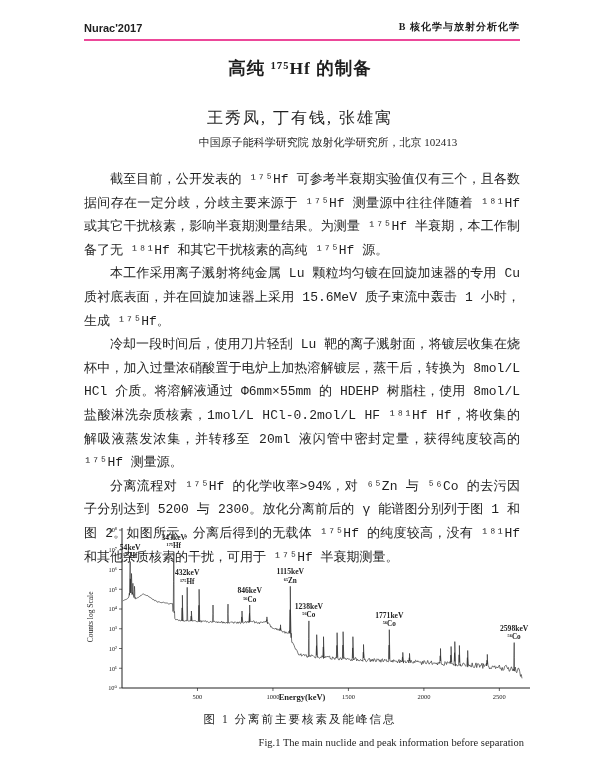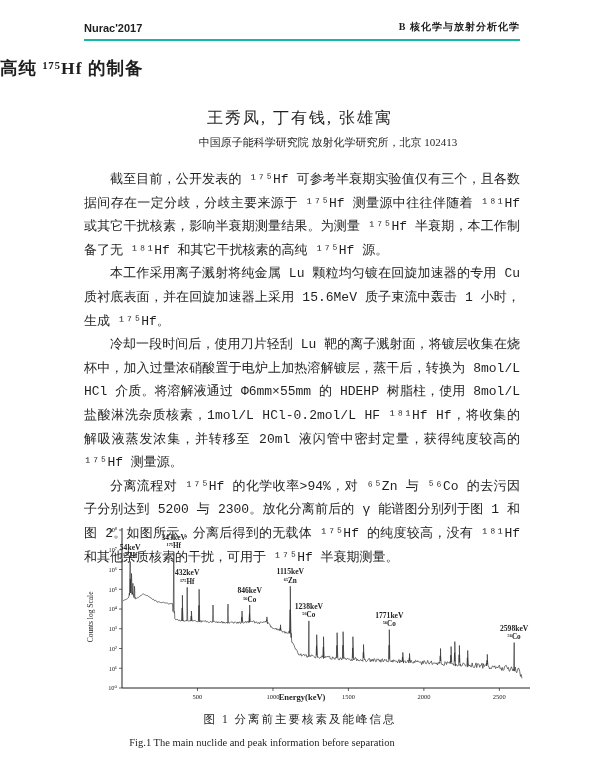--- a/index.html
+++ b/index.html
@@ -4,27 +4,27 @@
 <style>
   html,body{margin:0;padding:0;background:#e8e8e8;}
   .page{
     position:relative;width:600px;height:783px;background:#ffffff;
     font-family:"Liberation Serif","DejaVu Serif",serif;color:#1f1f1f;
     overflow:hidden;margin:0 auto;
   }
   .header{
     position:absolute;top:20px;left:84px;width:436px;
     display:flex;justify-content:space-between;align-items:flex-end;
-    padding-bottom:5px;border-bottom:2px solid #14b8a6;
+    padding-bottom:5px;border-bottom:2px solid #ec4899;
   }
   .header-left{font-family:"Liberation Sans","DejaVu Sans",sans-serif;font-weight:bold;font-size:11px;}
   .header-right{font-size:10px;font-weight:bold;letter-spacing:1px;}
   .title{
     position:absolute;top:56px;left:0;width:600px;margin:0;
-    text-align:left;font-size:17.5px;font-weight:bold;letter-spacing:1px;
+    text-align:center;font-size:17.5px;font-weight:bold;letter-spacing:1px;
   }
   .authors{
     position:absolute;top:108px;left:0;width:600px;
     text-align:center;font-size:16px;letter-spacing:2px;
   }
   .affiliation{
     position:absolute;top:135px;left:0;width:600px;
     text-align:center;font-size:11px;padding-left:28px;
   }
   .body{
@@ -33,21 +33,21 @@
   }
   .body p{margin:0;text-indent:2em;}
   .figure{position:absolute;top:521px;left:80px;width:460px;height:196px;}
   .figure svg{overflow:visible;}
   svg text{font-family:"Liberation Serif","DejaVu Serif",serif;fill:#222;}
   .cap-zh{
     position:absolute;top:712px;left:0;width:600px;text-align:center;
     font-size:11.5px;letter-spacing:2px;
   }
   .cap-en{
-    position:absolute;top:737px;left:0;width:524px;text-align:center;font-size:10.5px;
+    position:absolute;top:737px;left:0;width:524px;text-align:right;font-size:10.5px;
   }
   .pagenum{
     position:absolute;top:754px;left:0;width:600px;text-align:center;font-size:9.5px;
   }
 </style>
 </head>
 <body>
 
 <div class="page">
 

